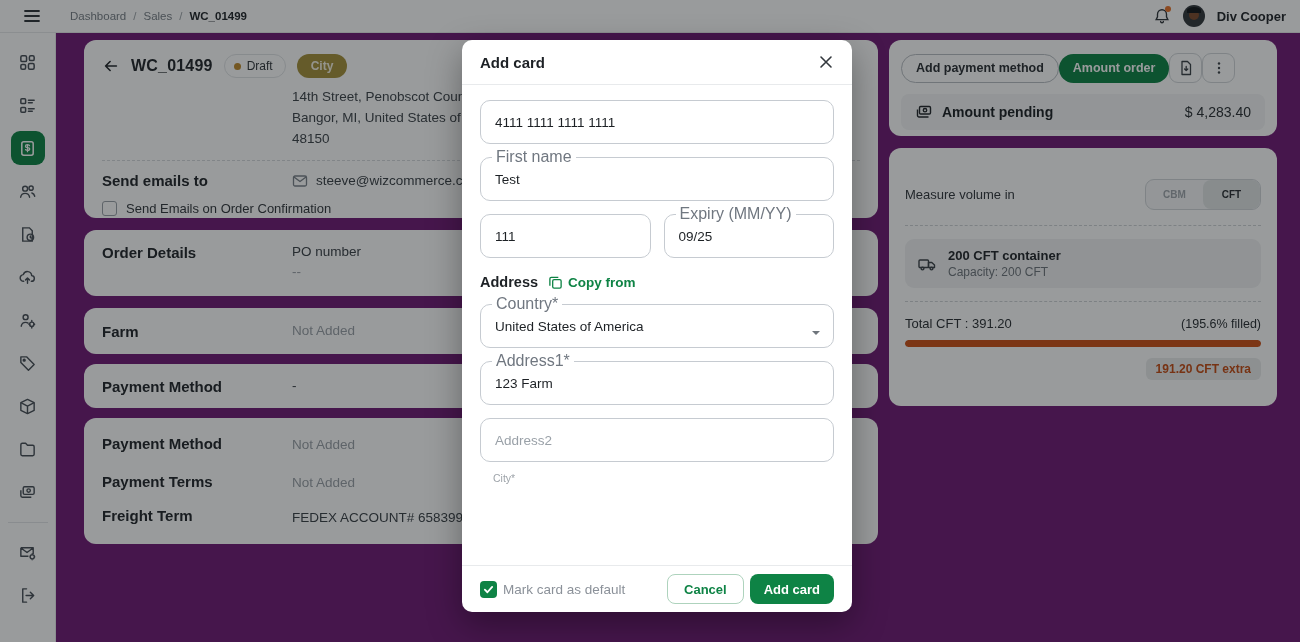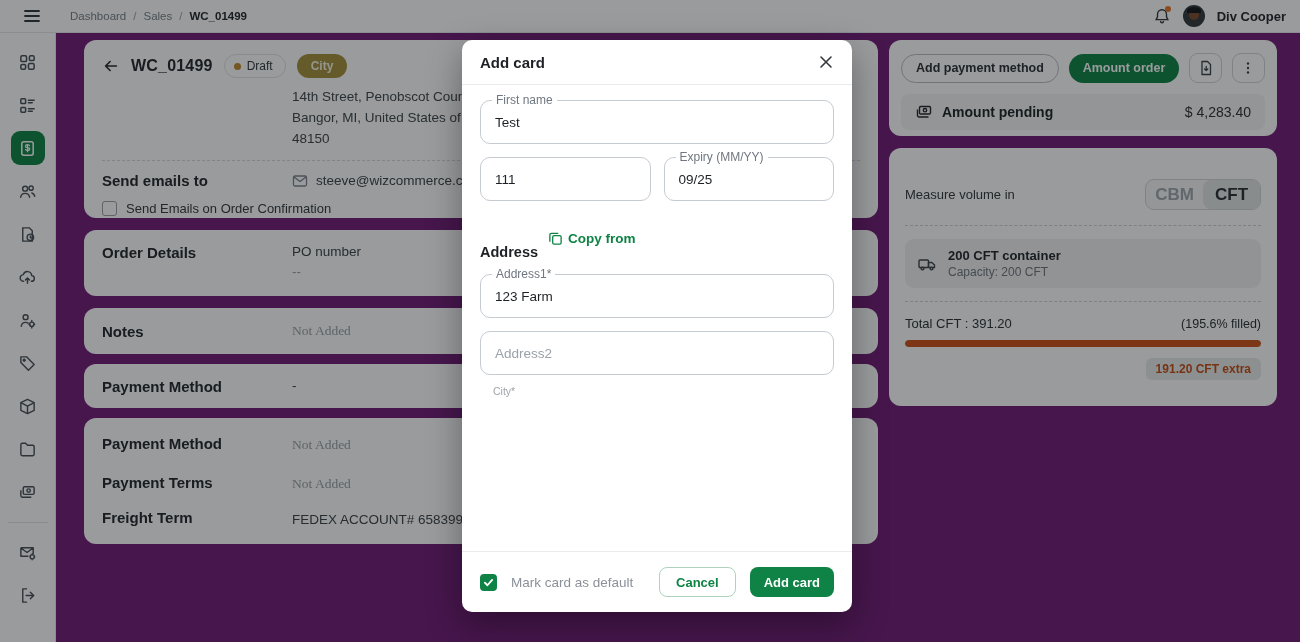--- a/index.html
+++ b/index.html
@@ -68,26 +68,26 @@
   .row2col .lab { width:190px; font-size:15px; font-weight:bold; color:#23272b; flex:0 0 auto; }
   .row2col .val { font-size:13.5px; color:#3c4248; }
   .addr { margin-left:208px; padding:4px 18px 0 0; font-size:13.5px; color:#3f454b; line-height:21px; }
   .dotted { border-top:1px dashed #d6d9dc; margin:11px 18px; }
   .email-row { align-items:center; }
   .email-val { display:flex; align-items:center; gap:8px; color:#2e3338; }
   .mail-ic { width:16px; height:16px; color:#7b828a; }
   .chk-row { display:flex; align-items:center; gap:9px; padding:12px 18px 0 18px; }
   .chk { width:15px; height:15px; border:1.5px solid #9aa0a7; border-radius:3px; background:#fff; cursor:pointer; flex:0 0 auto; }
   .chk-label { font-size:13px; color:#33383d; }
-  .muted { color:#9aa0a7 !important;font-family:Liberation Serif, serif; }
+  .muted { color:#9aa0a7 !important; }
   .stackval .s1 { font-size:13.5px; color:#3c4248; margin-bottom:5px; }
   .stackval .s2 { font-size:13.5px; color:#9aa0a7; }
 
   
-  .actions-row { display:flex; justify-content:space-between; align-items:center; gap:8px; padding:13px 12px 0 12px; }
+  .actions-row { display:flex; justify-content:flex-start; align-items:center; padding:13px 12px 0 12px; }
   .btn-outline {
     border:1px solid #b9bec3; background:#fff; border-radius:16px; height:29px;
     padding:0 14px; font-size:12.5px; font-weight:bold; color:#2b3034;
     font-family:inherit; cursor:pointer; display:flex; align-items:center;
   }
   .btn-green {
     border:none; background:#0E8345; border-radius:16px; height:29px;
     padding:0 14px; font-size:12.5px; font-weight:bold; color:#fff;
     font-family:inherit; cursor:pointer; display:flex; align-items:center;
   }
@@ -105,21 +105,21 @@
   .amount-value { margin-left:auto; font-size:14px; color:#2b3034; }
 
   .container-card { padding:15px 16px; }
   .cont-head { display:flex; align-items:center; }
   .cont-title { font-size:14px; font-weight:bold; }
   .toggle { margin-left:auto; position:relative; width:34px; height:15px; border-radius:8px; background:#cfd5d4; cursor:pointer; }
   .toggle .knob { position:absolute; right:-2px; top:-4px; width:22px; height:22px; border-radius:50%; background:#7f948e; }
   .measure-row { display:flex; align-items:center; margin-top:16px; }
   .measure-label { font-size:13px; color:#33383d; }
   .seg { margin-left:auto; display:flex; border:1px solid #d2d6d9; border-radius:9px; overflow:hidden; background:#f6f7f8; }
-  .seg-opt { width:57px; height:29px; display:flex; align-items:center; justify-content:center; font-size:17px; font-weight:bold; color:#a0a6ac; cursor:pointer; }
+  .seg-opt { width:57px; height:29px; display:flex; align-items:center; justify-content:center; font-size:10px; font-weight:bold; color:#a0a6ac; cursor:pointer; }
   .seg-opt.active { background:#e2e5e6; color:#2b3034; border-radius:8px; }
   .dashed { border-top:1px dashed #cfd3d6; margin-top:15px; }
   .cont-item { margin-top:13px; background:#f1f2f3; border-radius:9px; padding:9px 12px; display:flex; align-items:center; gap:11px; }
   .truck-ic { width:20px; height:20px; color:#3c4248; flex:0 0 auto; }
   .cont-item-title { font-size:13px; font-weight:bold; color:#23272b; }
   .cont-item-sub { font-size:12px; color:#6f757c; margin-top:2px; }
   .totals { display:flex; align-items:baseline; margin-top:14px; }
   .total-l { font-size:13px; color:#2b3034; }
   .total-r { margin-left:auto; font-size:12.5px; color:#2b3034; }
   .progress { margin-top:9px; height:7px; border-radius:4px; background:#e8eaec; overflow:hidden; }
@@ -140,34 +140,34 @@
   .modal-close { margin-left:auto; width:16px; height:16px; color:#33383d; cursor:pointer; }
   .modal-body { flex:1 1 auto; padding:15px 18px 0 18px; position:relative; overflow:hidden; }
   .field { position:relative; border:1px solid #c6cbd1; border-radius:10px; height:44px; margin-bottom:13px; background:#fff; }
   .field input {
     width:100%; height:100%; border:none; outline:none; background:transparent;
     padding:0 14px; font-size:13.5px; color:#1d2125; font-family:inherit; border-radius:10px;
   }
   .field input::placeholder { color:#9aa1a8; }
   .flabel {
     position:absolute; top:-7px; left:11px; background:#fff; padding:0 4px;
-    font-size:12px; color:#707780; line-height:12px;
+    font-size:16px; color:#707780; line-height:12px;
   }
   .split { display:flex; gap:13px; }
   .split .field { flex:1 1 0; }
   .addr-head { display:flex; align-items:center; gap:10px; margin:3px 0 14px 0; }
-  .addr-title { font-size:14.5px; font-weight:bold; color:#1d2125;margin-top:27px; }
+  .addr-title { font-size:14.5px; font-weight:bold; color:#1d2125; }
   .copy-link { display:flex; align-items:center; gap:5px; color:#0E8345; font-size:13.5px; font-weight:bold; cursor:pointer; }
   .copy-link svg { width:15px; height:15px; }
   .select-field { cursor:pointer; }
   .caret { position:absolute; right:12px; top:18px; width:10px; height:8px; color:#6f757c; }
   .cut-label { font-size:10.5px; color:#8d949b; margin:-3px 0 0 13px; opacity:.85; }
   .modal-foot {
-    flex:0 0 auto; height:61px; border-top:1px solid #e8eaec;
-    display:flex; align-items:center; padding:0 18px; gap:14px;
+    flex:0 0 auto; height:47px; border-top:1px solid #e8eaec;
+    display:flex; align-items:center; padding:0 18px; gap:6px;
   }
   .chk-green { width:17px; height:17px; border-radius:4px; background:#0E8345; display:flex; align-items:center; justify-content:center; cursor:pointer; flex:0 0 auto; }
   .chk-green svg { width:11px; height:11px; color:#fff; }
   .foot-label { font-size:13.5px; color:#8b9199; }
   .btn-cancel {
     margin-left:auto; height:30px; border-radius:8px; border:1px solid #aed3bd; background:#fff;
     color:#0E8345; font-size:13px; font-weight:bold; padding:0 16px; font-family:inherit; cursor:pointer;
   }
   .btn-submit {
     height:30px; border-radius:8px; border:none; background:#0E8345;
@@ -339,21 +339,21 @@
       <span class="lab">Order Details</span>
       <span class="val stackval">
         <div class="s1">PO number</div>
         <div class="s2">--</div>
       </span>
     </div>
   </div>
 
   <div class="card lcard" style="top:308px; height:46px;">
     <div class="row2col" style="padding-top:15px;">
-      <span class="lab">Notes</span>
+      <span class="lab">Farm</span>
       <span class="val muted">Not Added</span>
     </div>
   </div>
 
   <div class="card lcard" style="top:364px; height:44px;">
     <div class="row2col" style="padding-top:14px;">
       <span class="lab">Payment Method</span>
       <span class="val">-</span>
     </div>
   </div>
@@ -445,20 +445,23 @@
   <div class="modal">
     <div class="modal-head">
       <span class="modal-title">Add card</span>
       <span class="modal-close">
         <svg viewBox="0 0 16 16" fill="none" stroke="currentColor" stroke-width="1.6" stroke-linecap="round">
             <path d="M3 3l10 10M13 3 3 13"></path>
           </svg>
       </span>
     </div>
     <div class="modal-body">
+      <div class="field">
+        <input type="text" value="4111 1111 1111 1111" style="">
+      </div>
       <div class="field">
         <span class="flabel">First name</span>
         <input type="text" value="Test" style="">
       </div>
       <div class="split">
         <div class="field">
           <input type="text" value="111" style="">
         </div>
         <div class="field">
           <span class="flabel">Expiry (MM/YY)</span>
@@ -468,20 +471,29 @@
       <div class="addr-head">
         <span class="addr-title">Address</span>
         <span class="copy-link">
           <svg viewBox="0 0 16 16" fill="none" stroke="currentColor" stroke-width="1.4" stroke-linejoin="round">
               <rect x="5" y="5" width="9" height="9" rx="1.5"></rect>
               <path d="M11 2.5H3.5A1.5 1.5 0 0 0 2 4v7.5"></path>
             </svg>
           <span>Copy from</span>
         </span>
       </div>
+      <div class="field select-field">
+        <span class="flabel">Country*</span>
+        <input type="text" readonly="" value="United States of America" style="">
+        <span class="caret">
+          <svg viewBox="0 0 10 8" fill="currentColor">
+              <path d="M1 2l4 4 4-4z"></path>
+            </svg>
+        </span>
+      </div>
       <div class="field">
         <span class="flabel">Address1*</span>
         <input type="text" value="123 Farm" style="">
       </div>
       <div class="field">
         <input type="text" placeholder="Address2" style="">
       </div>
       <div class="cut-label">City*</div>
     </div>
     <div class="modal-foot">

